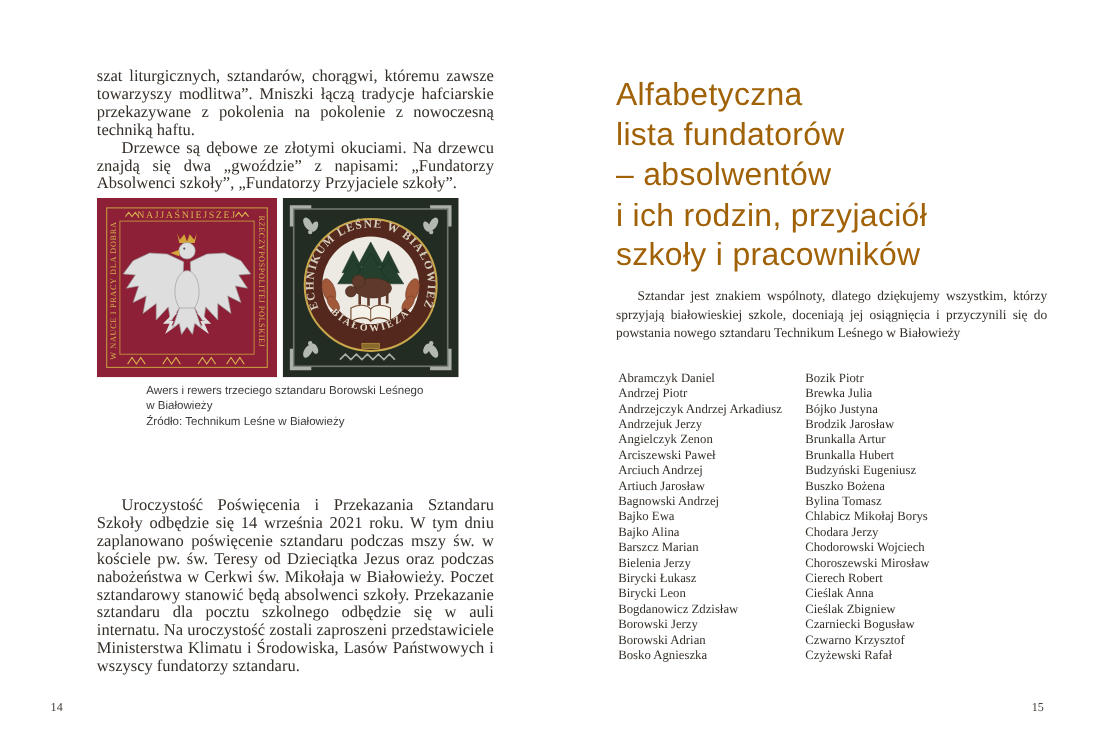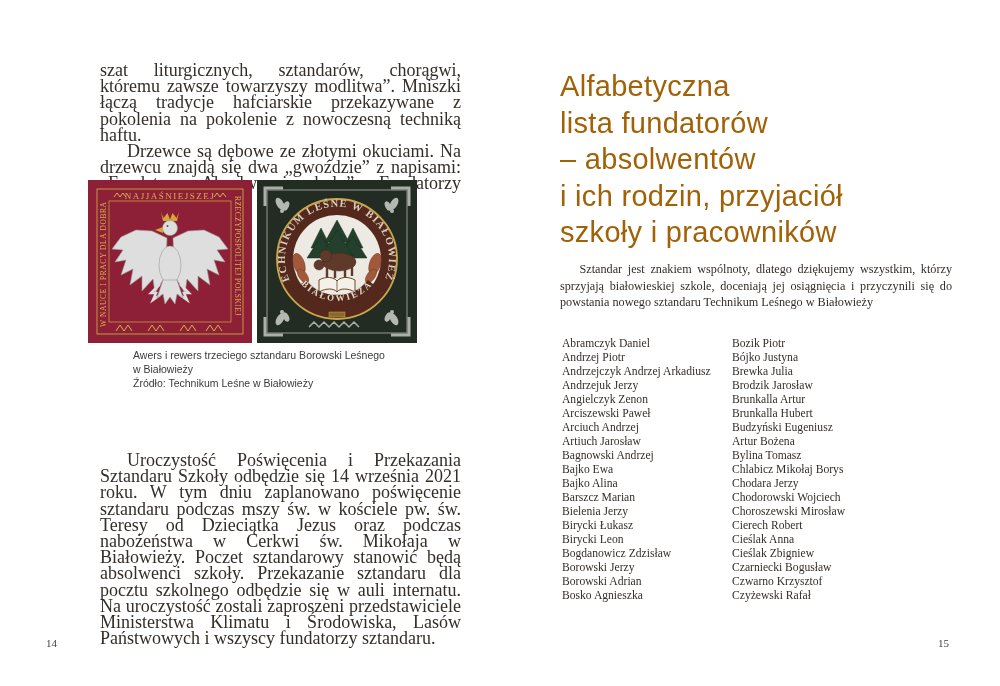--- a/index.html
+++ b/index.html
@@ -1,20 +1,20 @@
 <!DOCTYPE html>
 <html lang="pl"><head>
 <meta charset="utf-8">
 <style>
   html,body{margin:0;padding:0;background:#ffffff;}
   #spread{position:relative;width:1000px;height:686px;background:#ffffff;overflow:hidden;
           font-family:"Liberation Serif","DejaVu Serif",serif;color:#342e28;}
   .abs{position:absolute;}
   
-  .bodytext{width:361px;font-size:18px;line-height:16.2px;text-align:justify;margin-left:12px;}
+  .bodytext{width:361px;font-size:15px;line-height:16.2px;text-align:justify;}
   .bodytext p{margin:0;}
   .bodytext p.indent{text-indent:1.5em;}
   
   #figure-row{left:88px;top:180px;display:flex;gap:5px;}
   .banner-img{display:block;}
   #caption{left:133px;top:348px;font-family:"Liberation Sans","DejaVu Sans",sans-serif;
            font-size:10.5px;line-height:14px;color:#3b3b3b;}
   
   #heading{left:560px;top:68px;width:400px;color:#a16207;
            font-family:"Liberation Sans","DejaVu Sans",sans-serif;
@@ -158,27 +158,27 @@
       <div class="name-row">Birycki Łukasz</div>
       <div class="name-row">Birycki Leon</div>
       <div class="name-row">Bogdanowicz Zdzisław</div>
       <div class="name-row">Borowski Jerzy</div>
       <div class="name-row">Borowski Adrian</div>
       <div class="name-row">Bosko Agnieszka</div>
     </div>
 
   <div class="abs names-col" id="names-col2">
       <div class="name-row">Bozik Piotr</div>
+      <div class="name-row">Brewka Julia</div>
       <div class="name-row">Bójko Justyna</div>
-      <div class="name-row">Brewka Julia</div>
       <div class="name-row">Brodzik Jarosław</div>
       <div class="name-row">Brunkalla Artur</div>
       <div class="name-row">Brunkalla Hubert</div>
       <div class="name-row">Budzyński Eugeniusz</div>
-      <div class="name-row">Artur Bożena</div>
+      <div class="name-row">Buszko Bożena</div>
       <div class="name-row">Bylina Tomasz</div>
       <div class="name-row">Chlabicz Mikołaj Borys</div>
       <div class="name-row">Chodara Jerzy</div>
       <div class="name-row">Chodorowski Wojciech</div>
       <div class="name-row">Choroszewski Mirosław</div>
       <div class="name-row">Cierech Robert</div>
       <div class="name-row">Cieślak Anna</div>
       <div class="name-row">Cieślak Zbigniew</div>
       <div class="name-row">Czarniecki Bogusław</div>
       <div class="name-row">Czwarno Krzysztof</div>

